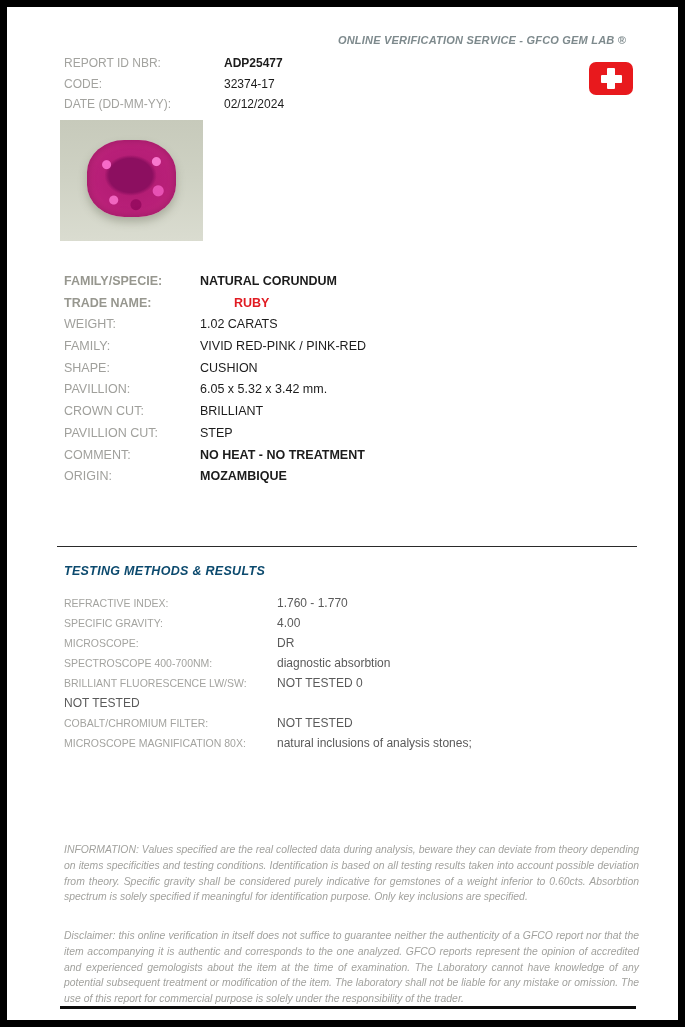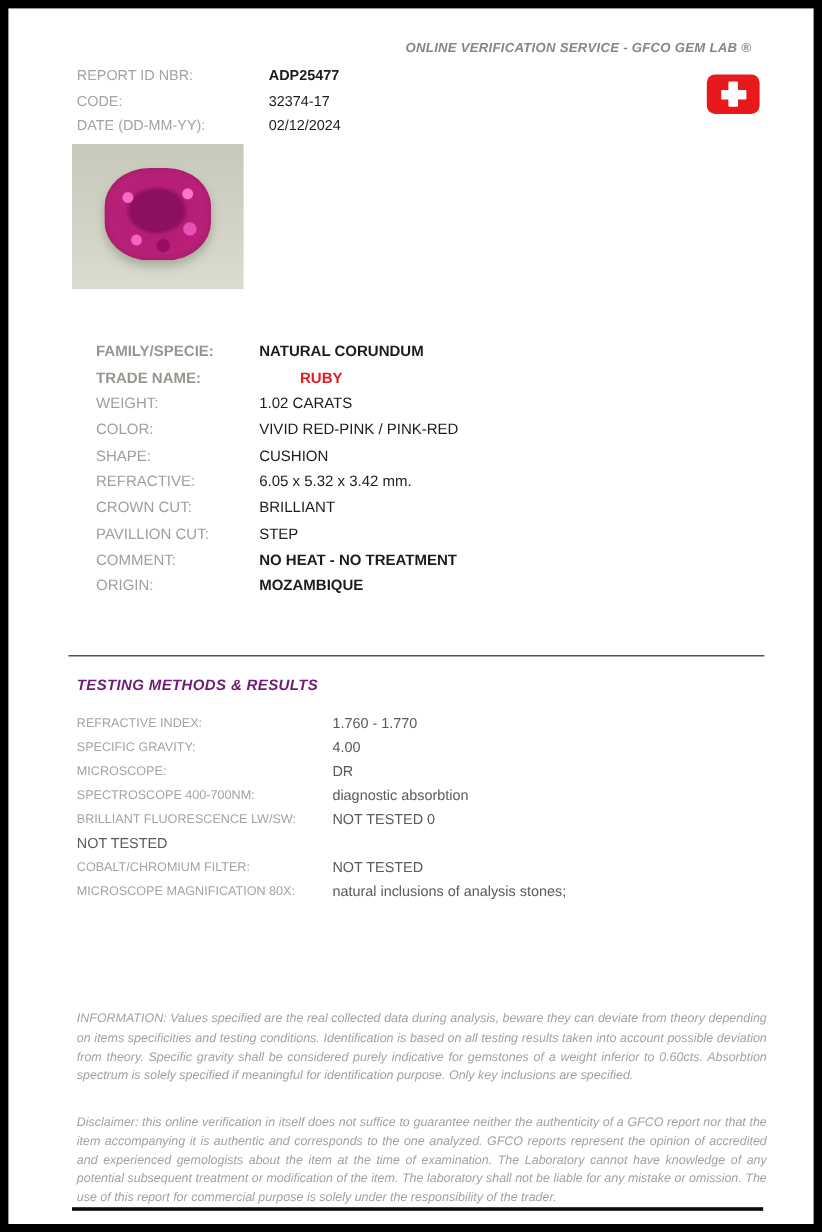--- a/index.html
+++ b/index.html
@@ -49,36 +49,36 @@
       radial-gradient(circle at 22% 32%, rgba(250,110,205,0.95) 0 4px, rgba(250,110,205,0) 5px),
       radial-gradient(circle at 78% 28%, rgba(255,130,215,0.9) 0 4px, rgba(255,130,215,0) 5px),
       radial-gradient(circle at 80% 66%, rgba(240,90,190,0.85) 0 5px, rgba(240,90,190,0) 6px),
       radial-gradient(circle at 30% 78%, rgba(255,120,210,0.8) 0 4px, rgba(255,120,210,0) 5px),
       radial-gradient(circle at 55% 84%, rgba(150,10,95,0.9) 0 5px, rgba(150,10,95,0) 6px),
       radial-gradient(ellipse 42% 38% at 49% 46%, #8c0f60 0 58%, rgba(140,15,96,0) 70%),
       radial-gradient(ellipse at 50% 50%, #ad1a6f 0%, #b81f78 55%, #c5297f 80%, #aa1a6c 100%);
     box-shadow: 0 5px 8px rgba(90,95,75,0.35), inset 0 0 10px rgba(90,0,60,0.45);
   }
   
-  .props { position: absolute; top: 276px; left: 57px; margin-left: 16px; }
+  .props { position: absolute; top: 264px; left: 57px; }
   .prow { display: flex; height: 21.7px; line-height: 21.7px; font-size: 12.5px; }
   .plabel { width: 136px; color: #a0a09c; }
   .plabel.bold { font-weight: bold; color: #97978f; }
   .pvalue { color: #1c1c1c; }
   .pvalue.bold { font-weight: bold; }
   .pvalue.red { color: #e11b22; padding-left: 34px; }
   
   .divider {
     position: absolute; top: 539px; left: 50px; width: 580px;
     border: none; border-top: 1.5px solid #2a2a2a; margin: 0;
   }
   .testing-heading {
     position: absolute; top: 557px; left: 57px;
     font-size: 12.5px; font-weight: bold; font-style: italic;
-    color: #701a75; letter-spacing: 0.3px;
+    color: #0c4a6e; letter-spacing: 0.3px;
   }
   .tests { position: absolute; top: 586px; left: 57px; }
   .trow { display: flex; height: 20px; line-height: 20px; }
   .tlabel { width: 213px; font-size: 10.5px; color: #a4a4a0; }
   .tvalue { font-size: 12px; color: #5a5a5a; }
   
   .para {
     position: absolute; left: 57px; width: 575px; margin: 0;
     font-size: 10.4px; font-style: italic; color: #a2a29e;
     line-height: 1.52; text-align: justify;
@@ -128,29 +128,29 @@
     </div>
     <div class="prow">
       <span class="plabel bold">TRADE NAME:</span>
       <span class="pvalue bold red">RUBY</span>
     </div>
     <div class="prow">
       <span class="plabel">WEIGHT:</span>
       <span class="pvalue">1.02 CARATS</span>
     </div>
     <div class="prow">
-      <span class="plabel">COLOR:</span>
+      <span class="plabel">FAMILY:</span>
       <span class="pvalue">VIVID RED-PINK / PINK-RED</span>
     </div>
     <div class="prow">
       <span class="plabel">SHAPE:</span>
       <span class="pvalue">CUSHION</span>
     </div>
     <div class="prow">
-      <span class="plabel">REFRACTIVE:</span>
+      <span class="plabel">PAVILLION:</span>
       <span class="pvalue">6.05 x 5.32 x 3.42 mm.</span>
     </div>
     <div class="prow">
       <span class="plabel">CROWN CUT:</span>
       <span class="pvalue">BRILLIANT</span>
     </div>
     <div class="prow">
       <span class="plabel">PAVILLION CUT:</span>
       <span class="pvalue">STEP</span>
     </div>

